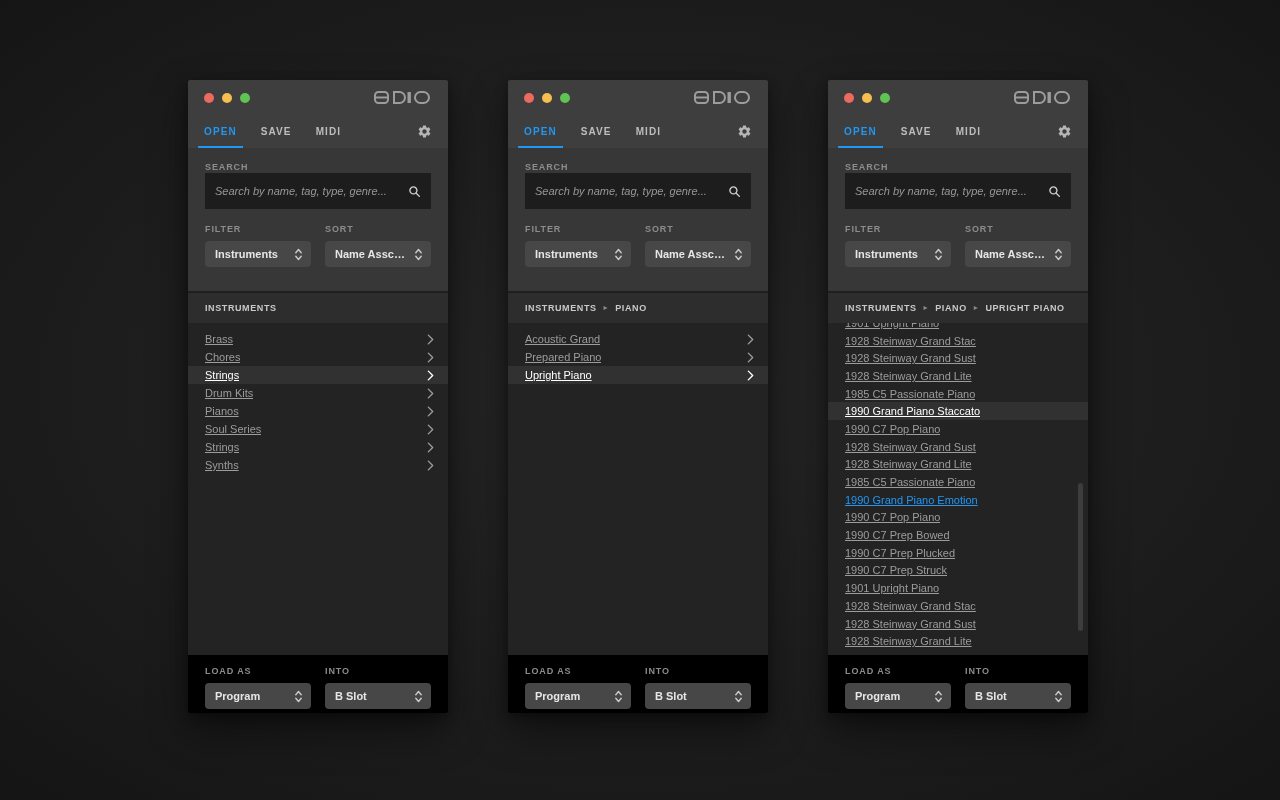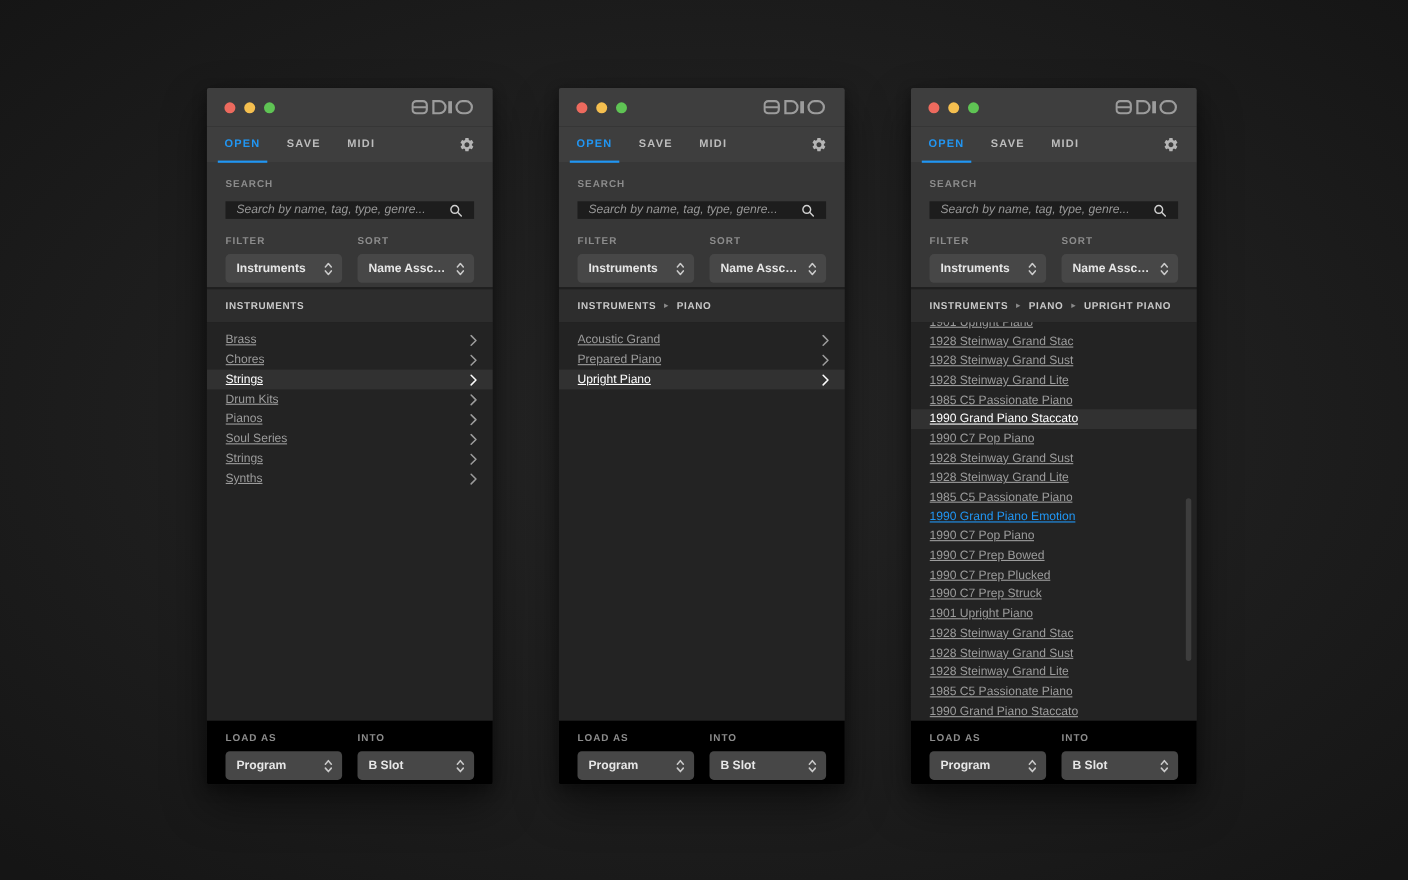--- a/index.html
+++ b/index.html
@@ -30,23 +30,23 @@
   .tabbar { height:33px; background:#3e3e3e; display:flex; align-items:stretch; padding:0 16px; flex:0 0 auto; }
   .tab {
     display:flex; align-items:center; margin-right:24px; position:relative;
     font-size:10px; font-weight:700; letter-spacing:1.1px; color:#bdbdbd; cursor:default;
   }
   .tab.active { color:var(--accent); }
   .tab.active::after { content:""; position:absolute; left:-6px; right:-6px; bottom:0; height:2px; background:var(--accent); }
   .gear { margin-left:auto; display:flex; align-items:center; }
 
   
-  .search-section { background:#373737; padding:14px 17px 4px; flex:0 0 auto; }
+  .search-section { background:#373737; padding:14px 17px 24px; flex:0 0 auto; }
   .mini-label { font-size:9px; font-weight:700; letter-spacing:.9px; color:#8c8c8c; }
-  .searchbox { margin-top:11px; height:16px; background:#1d1d1d; border-radius:0; display:flex; align-items:center; padding:0 10px; }
+  .searchbox { margin-top:1px; height:36px; background:#1d1d1d; border-radius:0; display:flex; align-items:center; padding:0 10px; }
   .searchbox input {
     flex:1; background:transparent; border:none; outline:none;
     font-family:"Liberation Sans","DejaVu Sans",sans-serif; font-style:italic; font-size:11px; color:#ddd;
   }
   .searchbox input::placeholder { color:#979797; opacity:1; font-style:italic; }
   .filter-row { display:flex; gap:14px; margin-top:15px; }
   .fcol { flex:1; min-width:0; }
   .select {
     margin-top:7px; height:26px; background:#474747; border-radius:4px;
     display:flex; align-items:center; padding:0 8px 0 10px;

